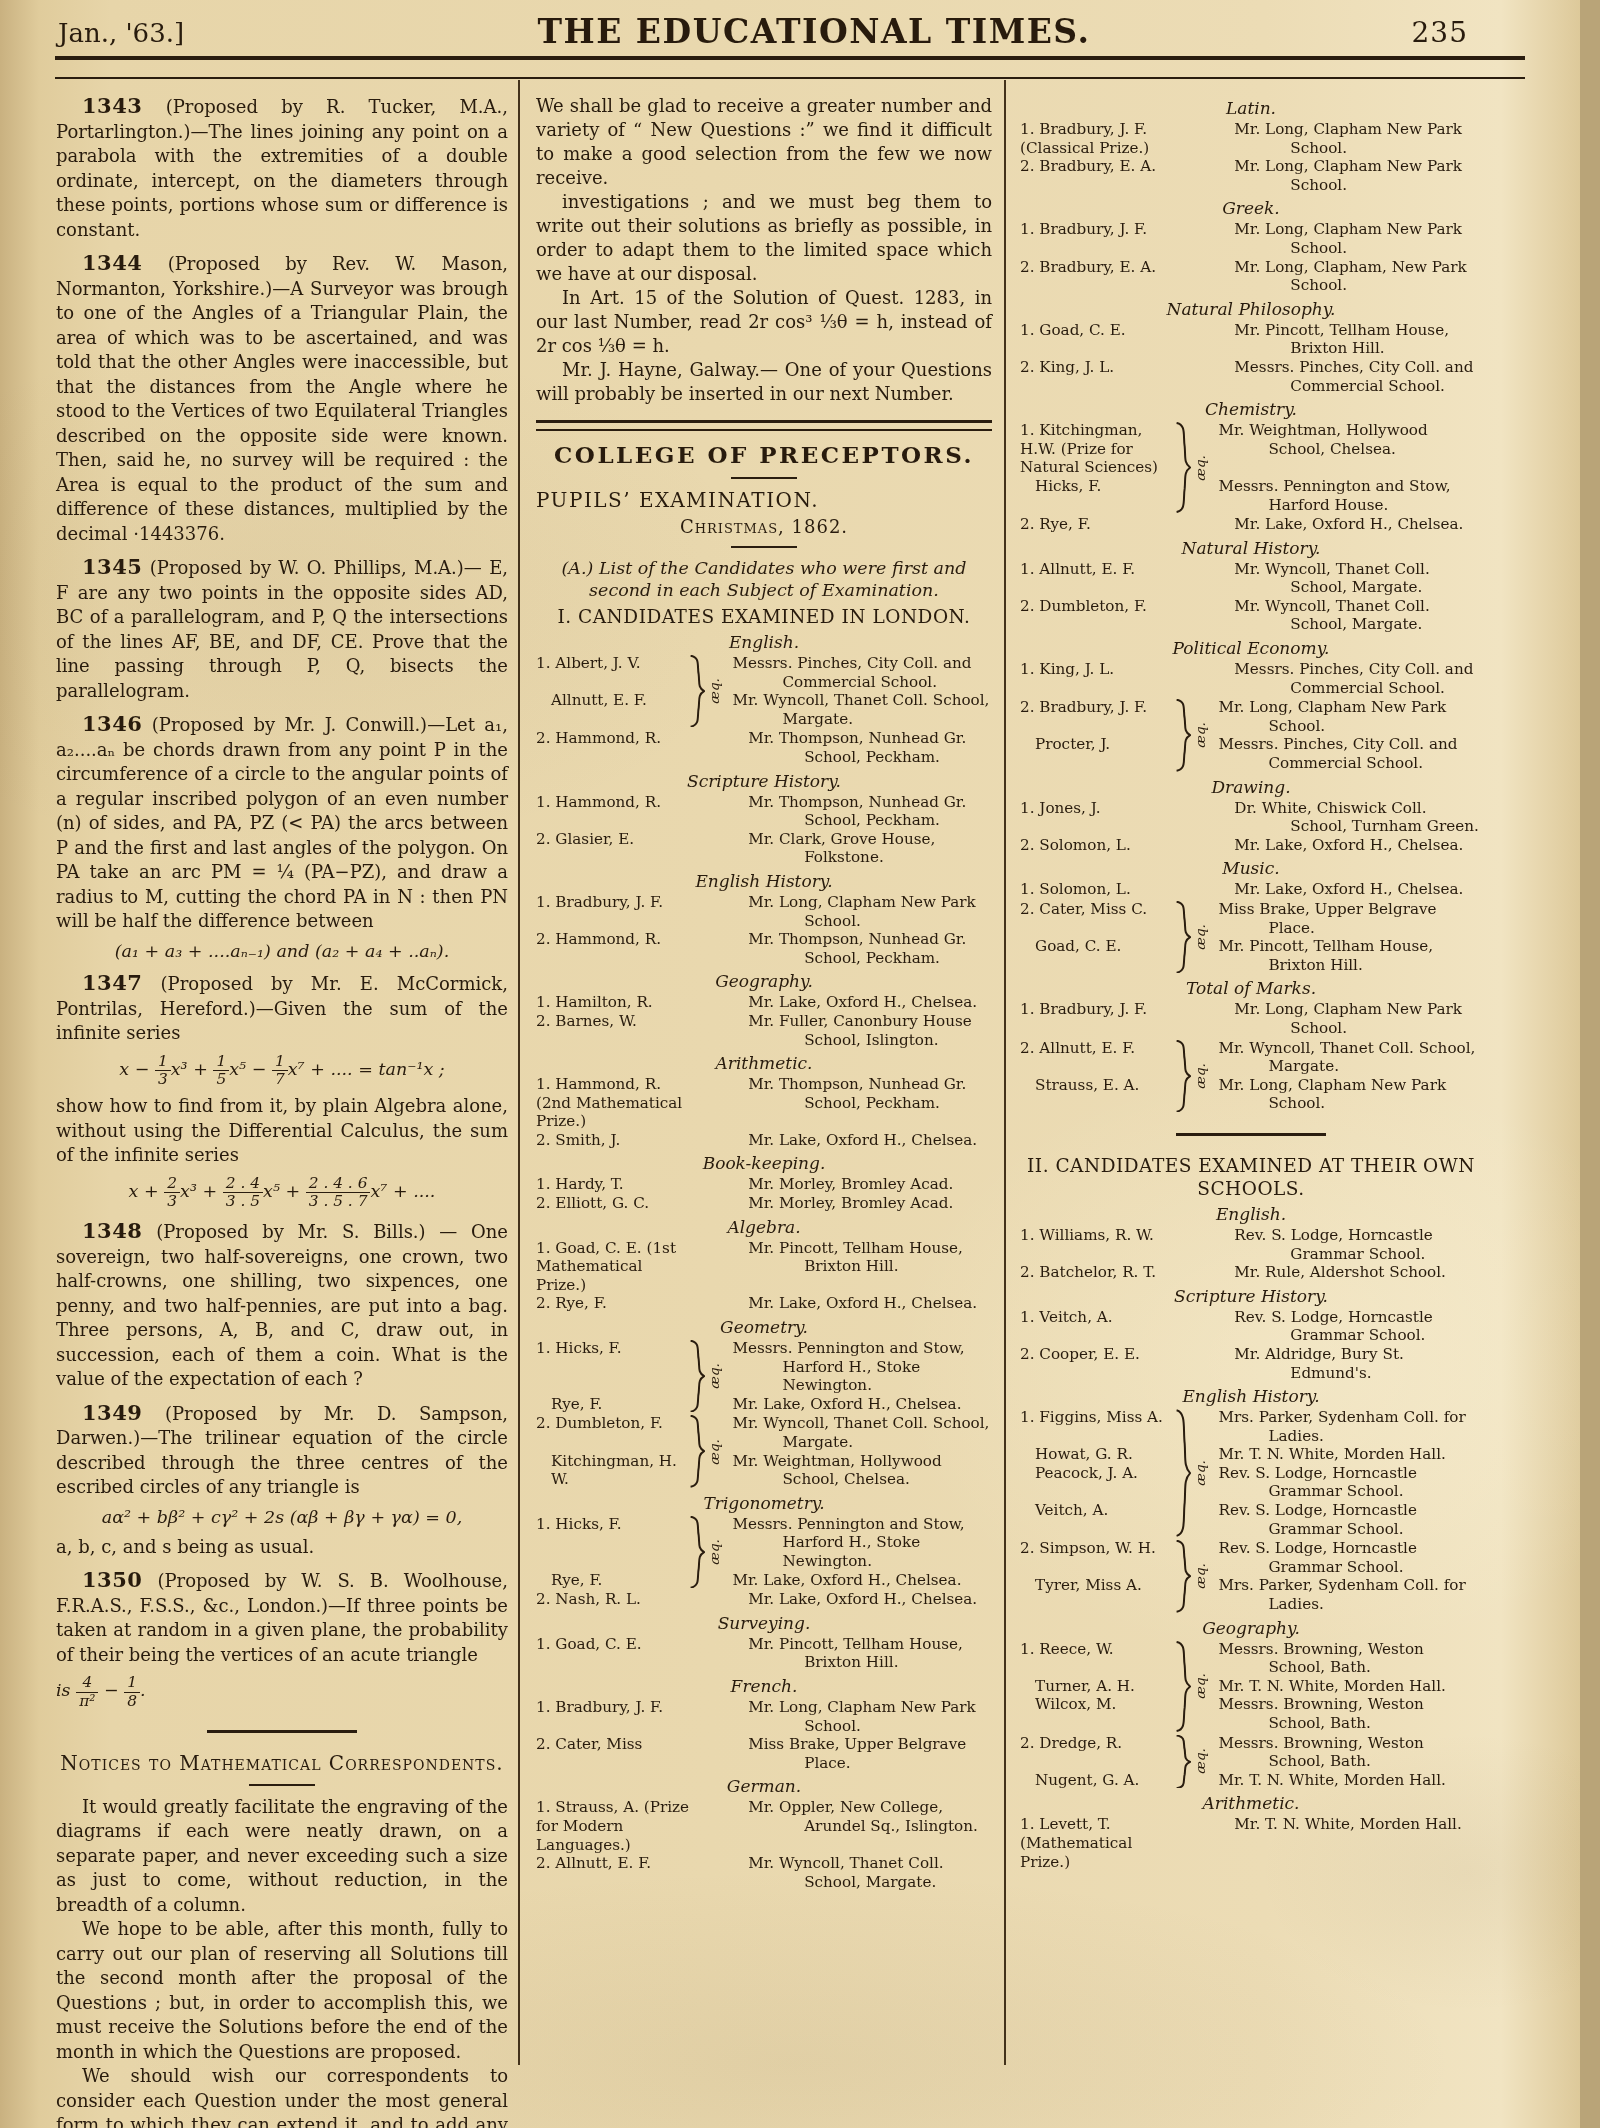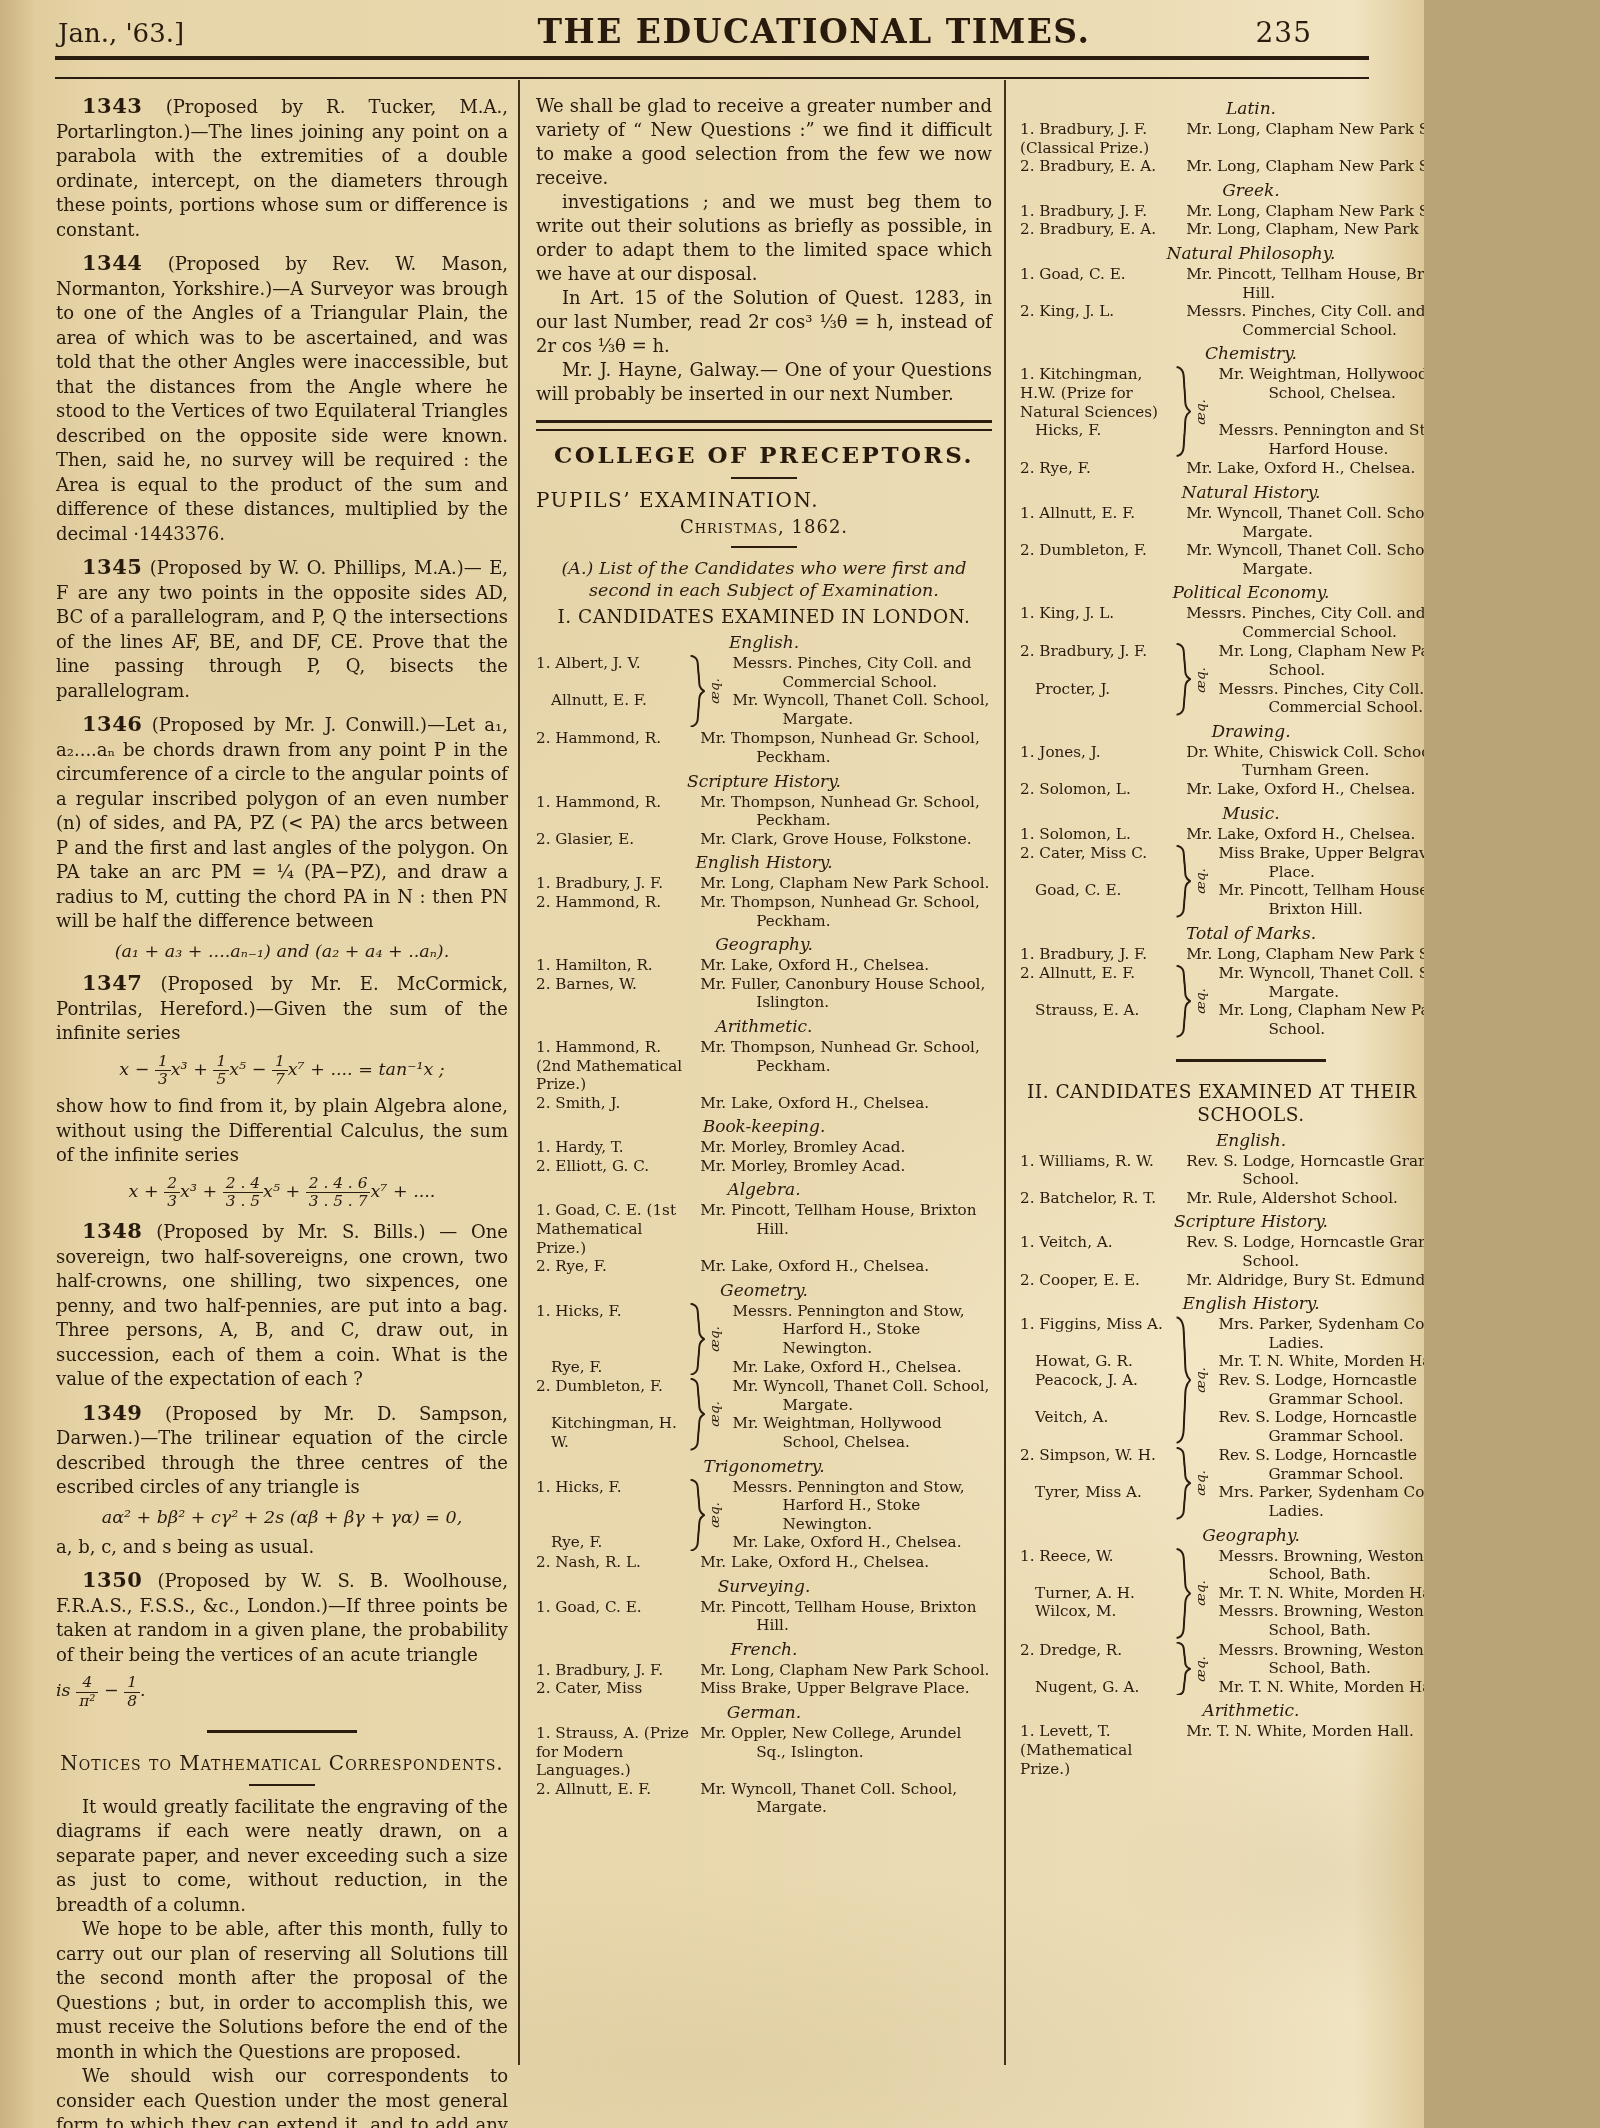--- a/index.html
+++ b/index.html
@@ -1,16 +1,16 @@
 <!DOCTYPE html>
 <html><head>
 <meta charset="utf-8">
 <style>
   html,body{margin:0;padding:0;background:#b9a478;}
-  .page{position:relative;width:1424px;height:2128px;overflow:hidden;
+  .page{position:relative;width:1580px;height:2128px;overflow:hidden;
     font-family:"DejaVu Serif","Liberation Serif",serif;color:#281b0d;
     background:linear-gradient(90deg,#c9b180 0%,#e0cc9c 2.5%,#e7d5a9 7%,#e9d8ae 45%,#ecdcb5 80%,#f1e4c2 95%,#ddc99a 100%);}
   .page::before{content:"";position:absolute;inset:0;pointer-events:none;background:
     radial-gradient(ellipse 700px 380px at 18% 28%, rgba(110,82,36,0.06), transparent 70%),
     radial-gradient(ellipse 560px 420px at 82% 64%, rgba(255,250,228,0.30), transparent 72%),
     radial-gradient(ellipse 900px 260px at 50% 97%, rgba(110,82,36,0.07), transparent 75%),
     radial-gradient(ellipse 300px 200px at 93% 88%, rgba(120,92,44,0.07), transparent 70%);}
   .hdr-date{position:absolute;left:58px;top:18px;font-size:26px;}
   .hdr-title{position:absolute;left:0;top:12px;width:1532px;text-align:center;
     font-size:33px;font-weight:bold;letter-spacing:1.5px;padding-left:48px;}
@@ -46,21 +46,21 @@
   .double-rule{border-top:3px solid #2a1d0f;border-bottom:2px solid #2a1d0f;height:6px;margin:14px 0 10px;}
   .college-title{text-align:center;font-weight:bold;font-size:23px;letter-spacing:2.5px;margin-top:2px;}
   .exam-sub1{text-align:left;font-size:20px;letter-spacing:1.5px;margin-top:2px;}
   .exam-sub2{text-align:center;font-size:18px;font-variant:small-caps;letter-spacing:1px;margin-top:4px;}
   .section-note{font-style:italic;text-align:center;font-size:17.5px;line-height:22px;margin:4px 6px 4px;}
   .section-heading{text-align:center;font-size:18.5px;line-height:23px;margin:4px 0 0;letter-spacing:0.5px;}
 
   
   .subject{margin-top:3px;}
   .subject-heading{font-style:italic;text-align:center;font-size:17px;margin:4px 0 2px;}
-  .entry{display:flex;font-size:15.2px;line-height:18.6px;}
+  .entry{display:flex;font-size:15.2px;line-height:18.6px;gap:48px;}
   .ename{width:36%;flex:none;box-sizing:border-box;padding-right:4px;}
   .ename.nonum{padding-left:15px;}
   .eschool{flex:1;padding-left:56px;text-indent:-56px;}
   .gentry{position:relative;margin:1px 0;}
   .grow{display:flex;font-size:15.2px;line-height:18.6px;}
   .gentry .ename{width:33%;}
   .gentry .eschool{margin-left:46px;padding-left:50px;text-indent:-50px;}
   .g-brace{position:absolute;left:33.2%;top:1px;bottom:1px;width:18px;color:#2a1d0f;}
   .g-brace svg{width:100%;height:100%;display:block;}
   .g-label{position:absolute;left:calc(33.2% + 14px);top:50%;

